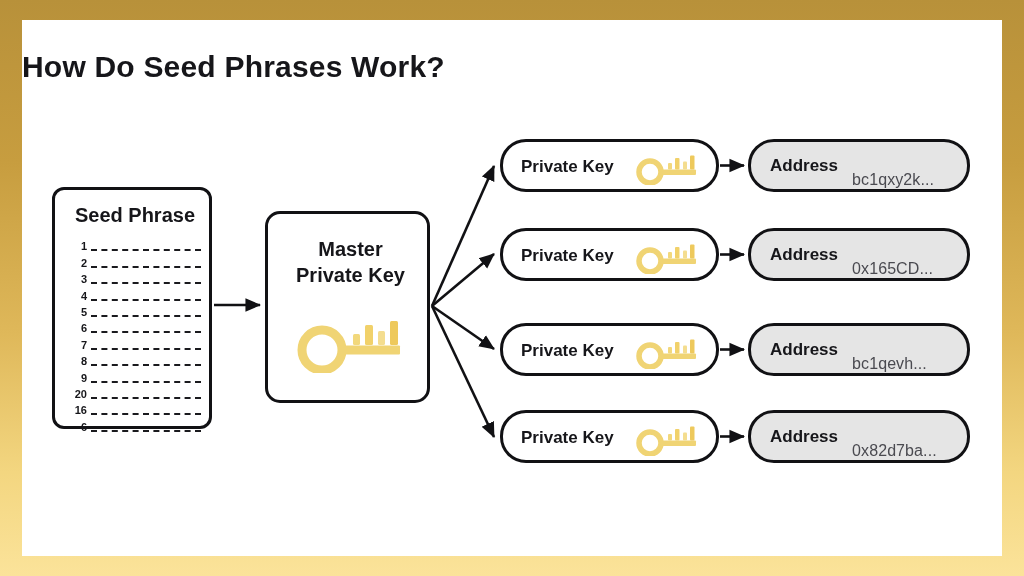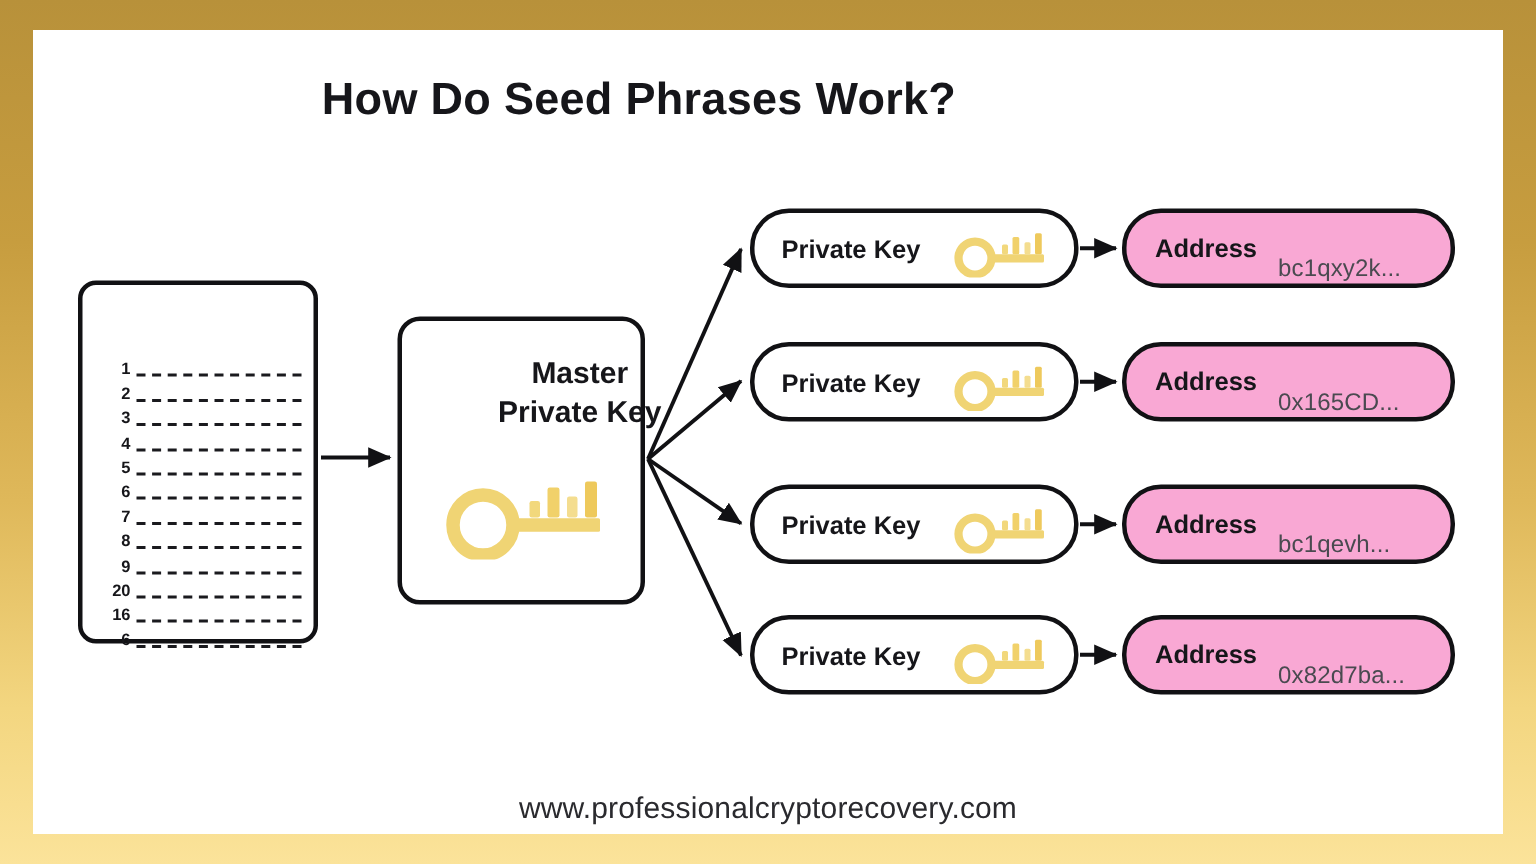--- a/index.html
+++ b/index.html
@@ -27,21 +27,20 @@
     height: 536px;
     background: #ffffff;
   }
 
   
   .title {
     position: absolute;
     left: 0;
     top: 30px;
     width: 808px;
-    text-align: center;
     font-size: 30px;
     font-weight: bold;
     color: #16161a;
     letter-spacing: 0.2px;
   }
 
   
   .footer {
     position: absolute;
     left: 0;
@@ -118,21 +117,20 @@
   .master-label {
     position: absolute;
     left: 0;
     top: 22px;
     width: 165px;
     text-align: center;
     font-size: 20px;
     font-weight: bold;
     color: #16161a;
     line-height: 26px;
-    padding-left: 36px;
   }
   .master-key-icon {
     position: absolute;
     left: 27px;
     top: 103px;
   }
 
   
   .pk-pill {
     position: absolute;
@@ -157,21 +155,21 @@
     top: 11px;
   }
 
   
   .addr-pill {
     position: absolute;
     width: 222px;
     height: 53px;
     border: 3.5px solid #111114;
     border-radius: 26px;
-    background: #f9a8d4;
+    background: #e5e5e5;
     box-sizing: border-box;
     display: flex;
     align-items: center;
   }
   .addr-label {
     margin-left: 19px;
     font-size: 17px;
     font-weight: bold;
     color: #16161a;
   }
@@ -195,20 +193,21 @@
 </style>
 </head>
 <body>
 
 <div class="slide">
   <div class="canvas">
 
     <div class="title">How Do Seed Phrases Work?</div>
 
     <div class="seed-card">
+      <div class="seed-title">Seed Phrase</div>
       <div class="seed-list">
         <div class="seed-row">
           <span class="seed-num">1</span>
           <span class="seed-line"></span>
         </div>
         <div class="seed-row">
           <span class="seed-num">2</span>
           <span class="seed-line"></span>
         </div>
         <div class="seed-row">
@@ -356,16 +355,15 @@
       <line x1="410" y1="286" x2="472" y2="234" stroke="#111114" stroke-width="2.6" marker-end="url(#ah)"></line>
       <line x1="410" y1="286" x2="472" y2="329" stroke="#111114" stroke-width="2.6" marker-end="url(#ah)"></line>
       <line x1="410" y1="286" x2="472" y2="417" stroke="#111114" stroke-width="2.6" marker-end="url(#ah)"></line>
 
       <line x1="698" y1="145.5" x2="722" y2="145.5" stroke="#111114" stroke-width="2.6" marker-end="url(#ah)"></line>
       <line x1="698" y1="234.5" x2="722" y2="234.5" stroke="#111114" stroke-width="2.6" marker-end="url(#ah)"></line>
       <line x1="698" y1="329.5" x2="722" y2="329.5" stroke="#111114" stroke-width="2.6" marker-end="url(#ah)"></line>
       <line x1="698" y1="416.5" x2="722" y2="416.5" stroke="#111114" stroke-width="2.6" marker-end="url(#ah)"></line>
     </svg>
 
-    <div class="footer">www.professionalcryptorecovery.com</div>
 
   </div>
 </div>
 
 </body></html>

